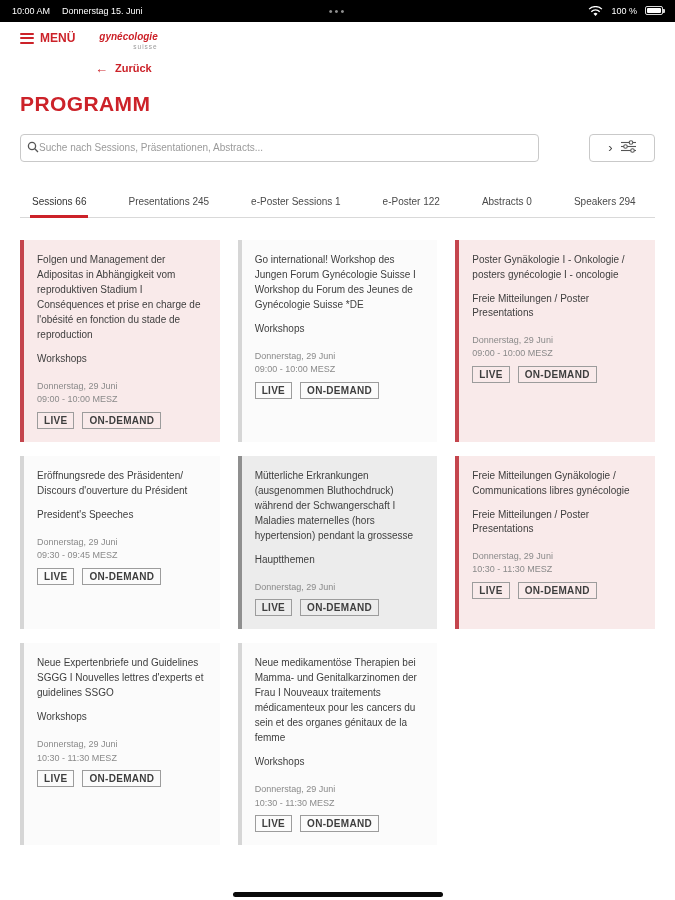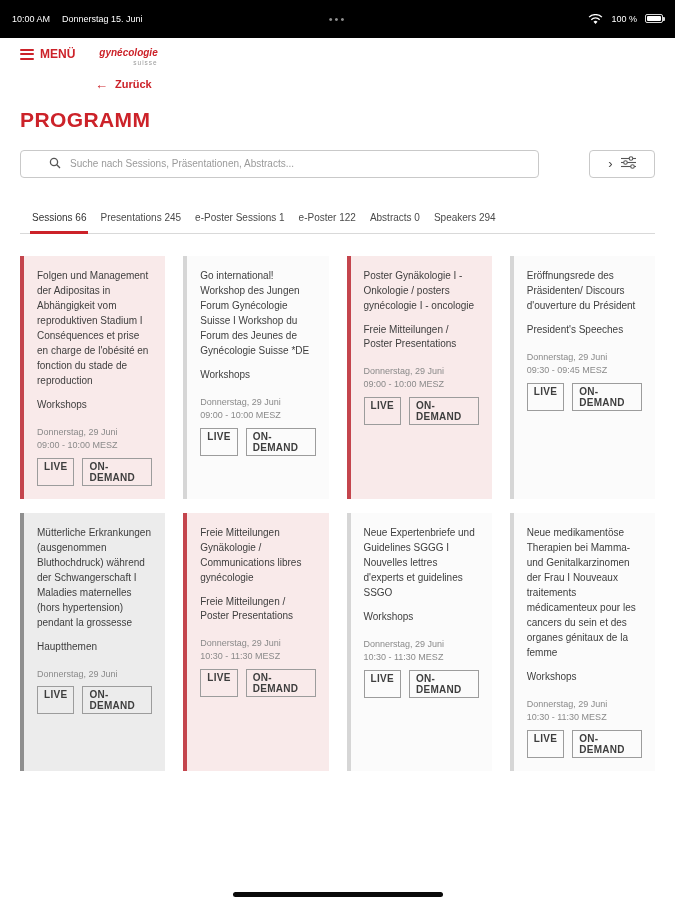--- a/index.html
+++ b/index.html
@@ -6,21 +6,21 @@
     --accent:#cc2229;
     --pink-bg:#f9eaea; --pink-border:#c4454d;
     --gray-bg:#ececec; --gray-border:#8f8f8f;
     --white-bg:#fbfbfb; --white-border:#d6d6d6;
   }
   *{box-sizing:border-box; margin:0; padding:0;}
   html,body{width:675px; height:900px; overflow:hidden;}
   body{font-family:"Liberation Sans", sans-serif; background:#fff; position:relative;}
 
   
-  .status-bar{height:38px; background:#000; color:#fff; display:flex; align-items:center;
+  .status-bar{height:22px; background:#000; color:#fff; display:flex; align-items:center;
     justify-content:space-between; padding:0 12px; font-size:9px; position:relative;}
   .sb-left{display:flex; gap:12px;}
   .sb-center{position:absolute; left:50%; transform:translateX(-50%); color:#8e8e8e;
     font-size:11px; letter-spacing:2px; line-height:22px;}
   .sb-right{display:flex; align-items:flex-start; gap:8px;}
   .wifi svg{display:block;}
   .batt{width:18px; height:9px; border:1px solid rgba(255,255,255,.85); border-radius:2px; position:relative;}
   .batt::before{content:""; position:absolute; inset:1px; background:#fff; border-radius:1px;}
   .batt::after{content:""; position:absolute; right:-3px; top:2px; width:2px; height:4px;
     background:rgba(255,255,255,.85); border-radius:0 1px 1px 0;}
@@ -34,37 +34,37 @@
   .logo{margin-left:24px; line-height:1.15; cursor:pointer;}
   .logo-1{color:var(--accent); font-size:10px; font-weight:700; font-style:italic;}
   .logo-2{color:#9a9a9a; font-size:6.5px; text-align:right; letter-spacing:1px;}
   .back-link{margin:12px 0 0 95px; display:inline-flex; align-items:center; gap:7px;
     color:var(--accent); font-size:11px; font-weight:700; cursor:pointer; background:none; border:none; font-family:inherit;}
   .back-arrow{font-size:13px; line-height:1;}
   .page-title{margin:15px 20px 0; color:var(--accent); font-size:21px; font-weight:700; letter-spacing:.4px;}
 
   
   .search-row{display:flex; align-items:center; margin:18px 20px 0; gap:50px;}
-  .search-box{flex:1; display:flex; align-items:center; gap:9px; border:1px solid #c9c9c9;
-    border-radius:4px; height:28px; padding:0 28px; background:#fff;}
+  .search-box{flex:1; display:flex; align-items:center; border:1px solid #c9c9c9;
+    border-radius:4px; height:28px; padding:0 6px; background:#fff;}
   .search-box input{border:none; outline:none; flex:1; font-size:10px; color:#333; background:transparent; font-family:inherit;}
   .search-box input::placeholder{color:#9a9a9a;}
   .filter-btn{width:66px; height:28px; border:1px solid #c9c9c9; border-radius:4px; background:#fff;
     display:flex; align-items:center; justify-content:center; gap:8px; cursor:pointer;}
   .filter-chevron{font-size:13px; color:#444; line-height:1;}
 
   
-  .tabs{display:flex; gap:10px; margin:26px 20px 0; border-bottom:1px solid #d9d9d9; padding-left:10px;}
+  .tabs{display:flex; gap:38px; margin:26px 20px 0; border-bottom:1px solid #d9d9d9; padding-left:10px;}
   .tab{padding:8px 2px 10px; font-size:10px; color:#4a4a4a; position:relative; cursor:pointer;
     background:none; border:none; font-family:inherit; white-space:nowrap;}
   .tab.active{color:#333;}
   .tab.active::after{content:""; position:absolute; left:0; right:0; bottom:-1px; height:3px; background:var(--accent);}
 
   
-  .grid{display:grid; grid-template-columns:1fr 1fr 1fr 1fr; gap:14px 18px; margin:22px 20px 5px;}
+  .grid{display:grid; grid-template-columns:1fr 1fr 1fr; gap:14px 18px; margin:22px 20px 5px;}
   .card{border-left:4px solid var(--white-border); background:var(--white-bg); padding:12px 13px 13px; cursor:pointer;}
   .card.variant-pink{background:var(--pink-bg); border-left-color:var(--pink-border);}
   .card.variant-gray{background:var(--gray-bg); border-left-color:var(--gray-border);}
   .card.variant-white{background:var(--white-bg); border-left-color:var(--white-border);}
   .card-title{font-size:10px; color:#3e3e3e; line-height:1.5;}
   .card-category{font-size:10px; color:#3e3e3e; margin-top:10px; line-height:1.4;}
   .card-date{font-size:9px; color:#8a8a8a; margin-top:14px; line-height:1.5;}
   .card-time{font-size:9px; color:#8a8a8a; line-height:1.5;}
   .badges{display:flex; gap:8px; margin-top:5px;}
   .badges:empty{display:none;}

